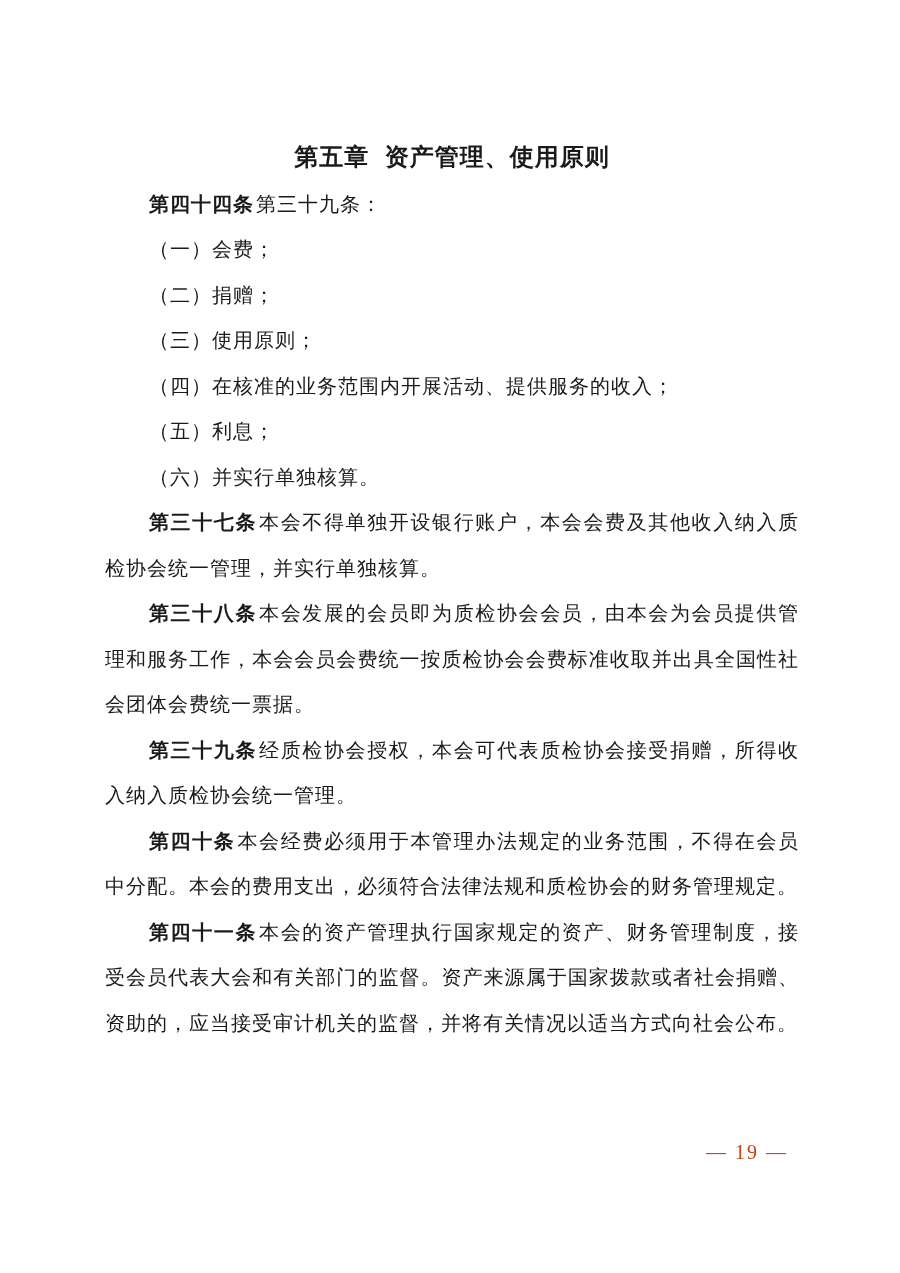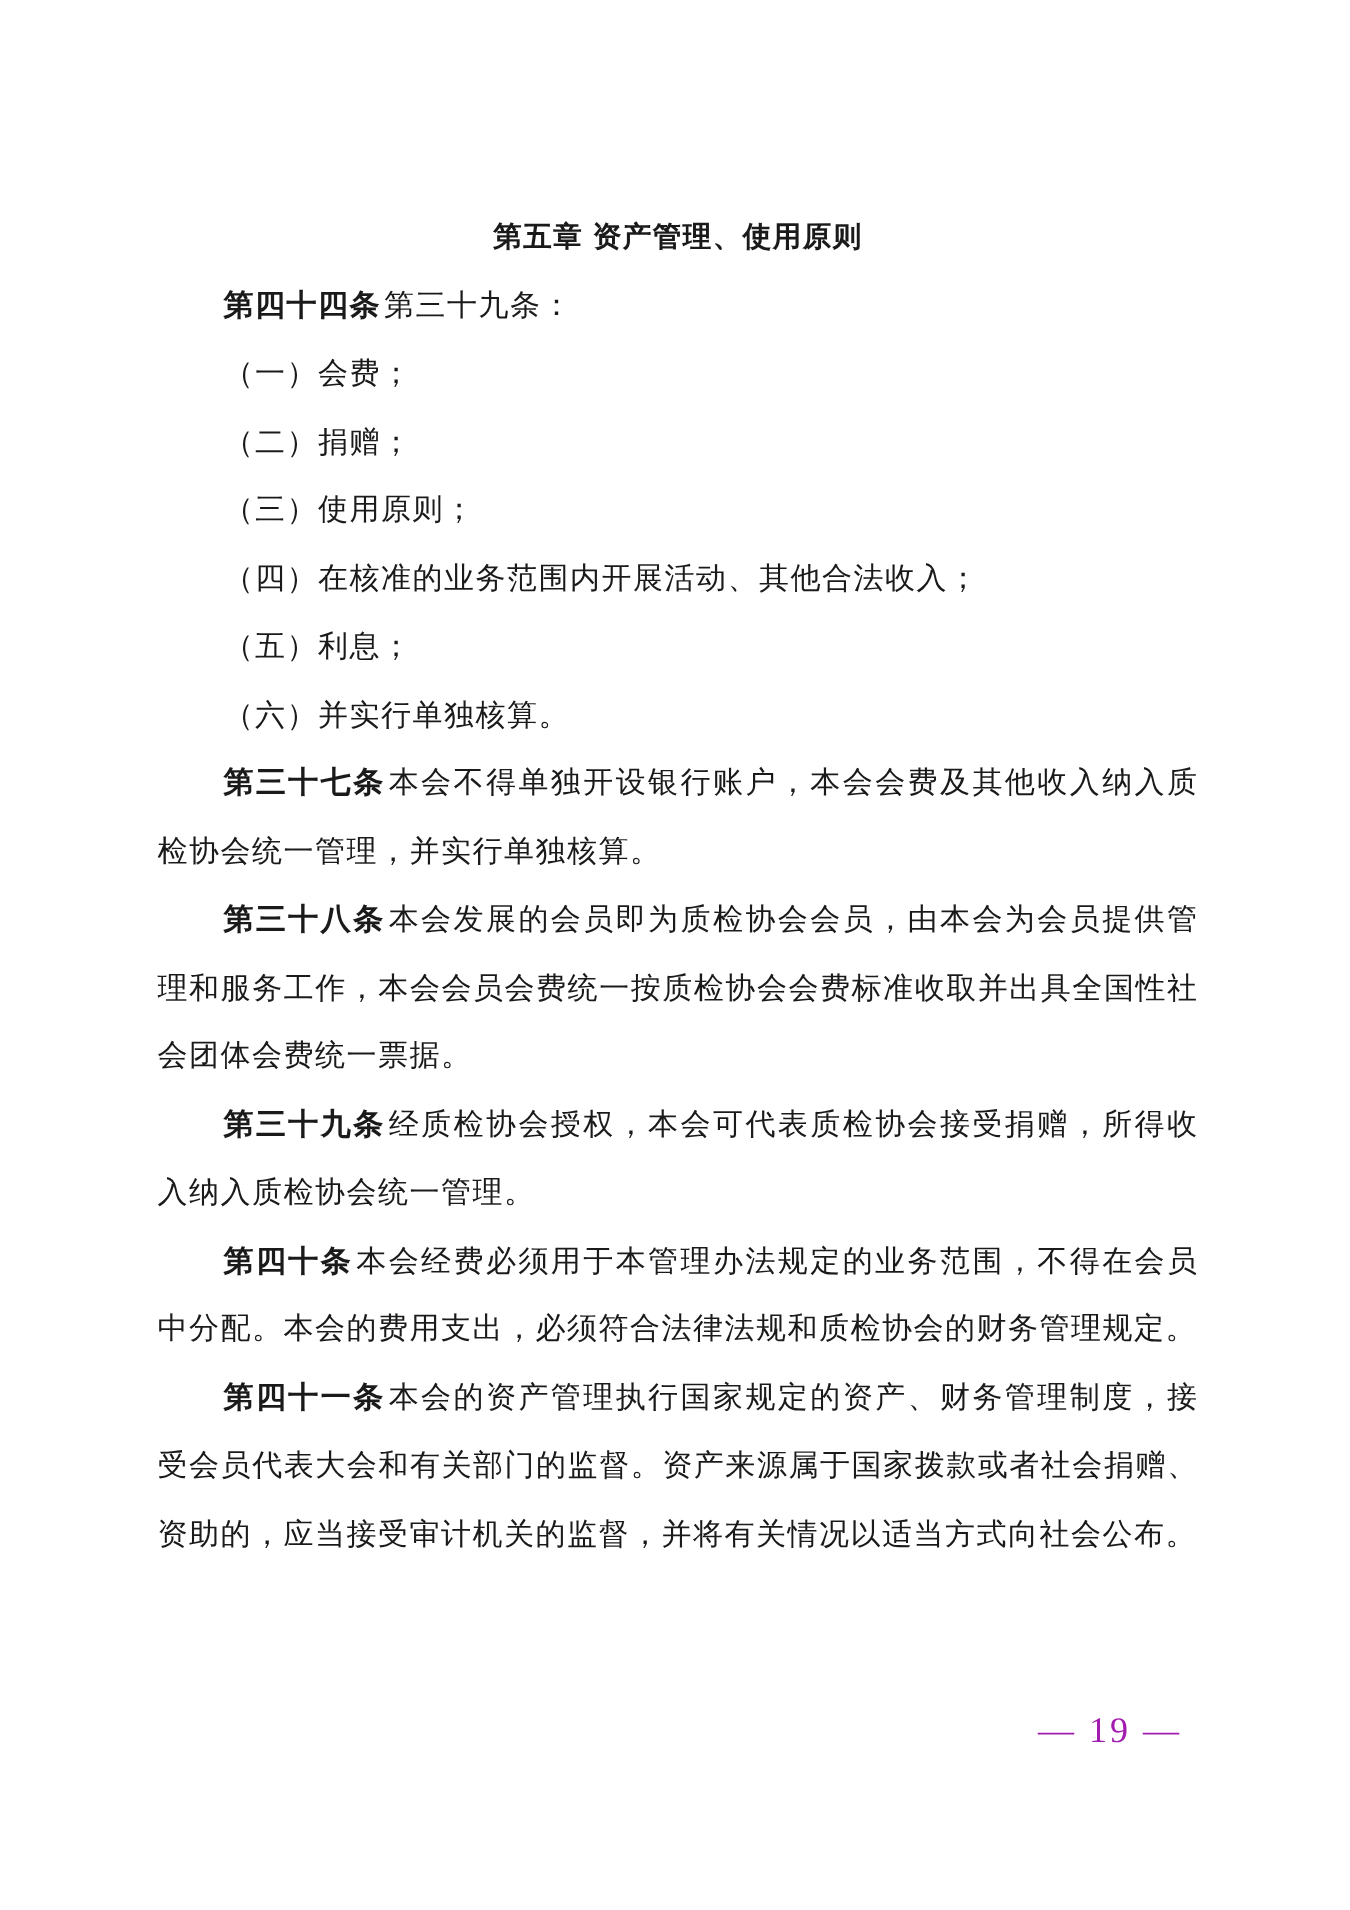--- a/index.html
+++ b/index.html
@@ -23,59 +23,59 @@
     top: 136px;
     width: 694px;
     font-size: 20px;
     line-height: 45.5px;
     letter-spacing: 1px;
     text-align: justify;
   }
   .para { text-indent: 44px; }
   .item { text-indent: 44px; }
   .chapter-heading {
-    font-size: 19px;
+    font-size: 24px;
     font-weight: bold;
     text-align: center;
     text-indent: 0;
     letter-spacing: 1px;
-    font-family: Liberation Sans, sans-serif;
+    font-family: Liberation Mono, monospace;
     line-height: 45.5px;
   }
   .article-label {
     font-weight: bold;
     margin-right: 2px;
   }
   .page-number {
     position: absolute;
     top: 1141px;
     right: 112px;
-    font-size: 24px;
+    font-size: 20px;
     letter-spacing: 2px;
     text-align: right;
     font-family: "Liberation Serif", "DejaVu Serif", serif;
-    color: #a21caf;
+    color: #c2410c;
   }
 </style>
 </head>
 <body>
 
 <div class="page">
 
   <div class="content">
 
 
     <h1 class="chapter-heading">第五章 资产管理、使用原则</h1>
 
     <p class="para"><b class="article-label">第四十四条</b><span>第三十九条：</span></p>
 
     <p class="item">（一）会费；</p>
     <p class="item">（二）捐赠；</p>
     <p class="item">（三）使用原则；</p>
-    <p class="item">（四）在核准的业务范围内开展活动、其他合法收入；</p>
+    <p class="item">（四）在核准的业务范围内开展活动、提供服务的收入；</p>
     <p class="item">（五）利息；</p>
     <p class="item">（六）并实行单独核算。</p>
 
     <p class="para"><b class="article-label">第三十七条</b><span>本会不得单独开设银行账户，本会会费及其他收入纳入质检协会统一管理，并实行单独核算。</span></p>
 
     <p class="para"><b class="article-label">第三十八条</b><span>本会发展的会员即为质检协会会员，由本会为会员提供管理和服务工作，本会会员会费统一按质检协会会费标准收取并出具全国性社会团体会费统一票据。</span></p>
 
     <p class="para"><b class="article-label">第三十九条</b><span>经质检协会授权，本会可代表质检协会接受捐赠，所得收入纳入质检协会统一管理。</span></p>
 
     <p class="para"><b class="article-label">第四十条</b><span>本会经费必须用于本管理办法规定的业务范围，不得在会员中分配。本会的费用支出，必须符合法律法规和质检协会的财务管理规定。</span></p>

